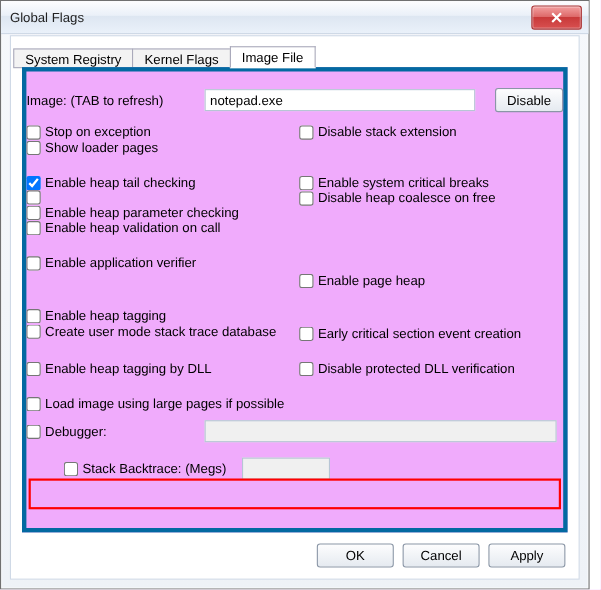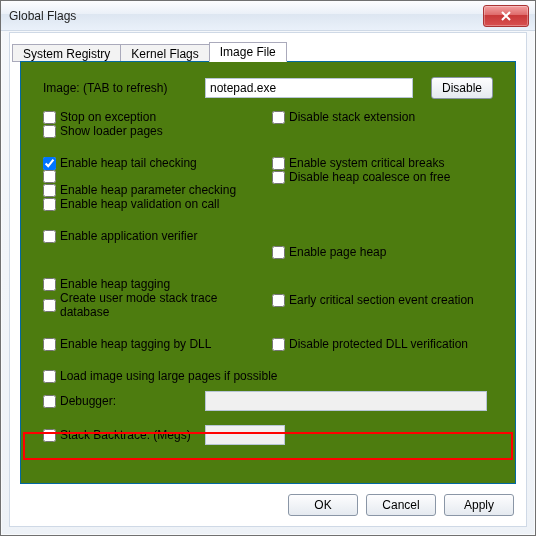--- a/index.html
+++ b/index.html
@@ -77,23 +77,23 @@
     border-bottom-color: #fff;
     z-index: 2;
     height: 20px;
   }
   .tab-panel {
     position: absolute;
     top: 28px;
     left: 10px;
     right: 10px;
     bottom: 42px;
-    border: 1px solid #0369a1;
-    background: #4d7c0f;
-    padding: 10px 22px;
+    border: 4px solid #0369a1;
+    background: #f0abfc;
+    padding: 10px 0;
     box-sizing: border-box;
   }
   .row {
     display: flex;
     align-items: center;
     gap: 6px;
     margin-bottom: 2px;
   }
   .label {
     color: #000;
@@ -287,21 +287,21 @@
 
         <div class="row" style="margin:2px 0;">
           <label class="cb" style="width:150px;">
             <input type="checkbox" style="">
             <span>Debugger:</span>
           </label>
           <input type="text" readonly="" class="text-input" style="flex: 1 1 0%; background: rgb(240, 240, 240);">
         </div>
 
         <div class="row">
-          <label class="cb" style="width:150px;">
+          <label class="cb" style="width:150px;margin-left:34px;">
             <input type="checkbox" style="">
             <span>Stack Backtrace: (Megs)</span>
           </label>
           <input type="text" readonly="" class="text-input" style="width: 80px; background: rgb(240, 240, 240);">
         </div>
       </div>
 
       <div class="highlight-box" style="left:2px; right:2px; top:370px; height:24px;"></div>
 
     </div>

